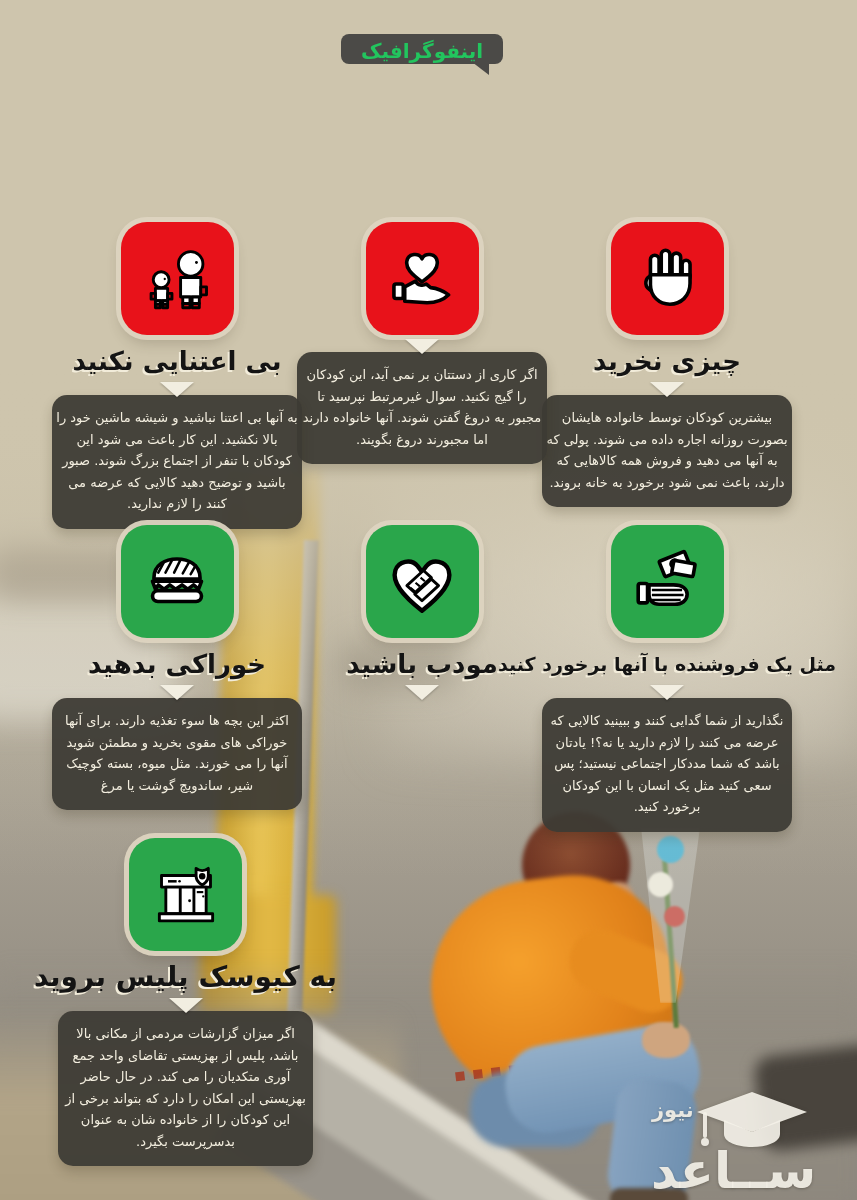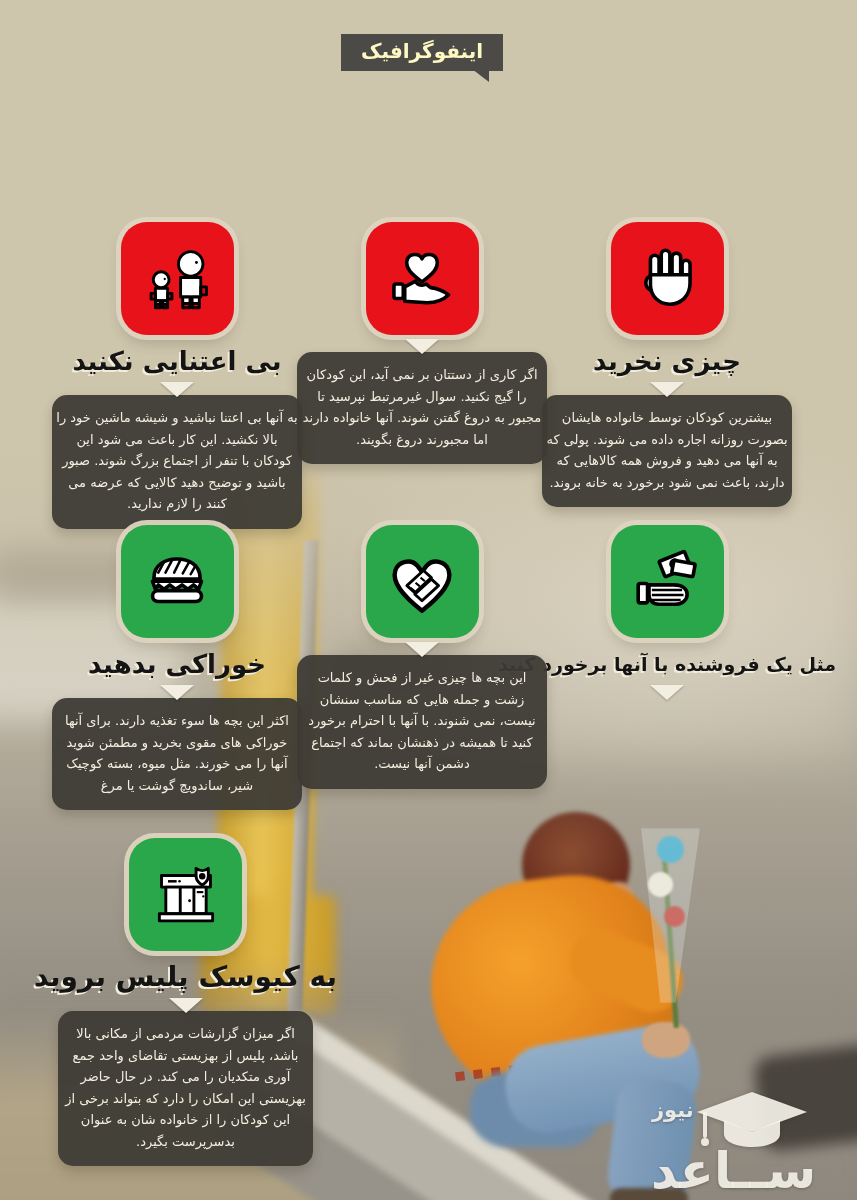--- a/index.html
+++ b/index.html
@@ -38,21 +38,21 @@
   .stem{left:668px;top:860px;width:5px;height:168px;background:#5d7b3c;transform:rotate(-4deg);filter:blur(1px);}
   .bloom-blue{left:657px;top:836px;width:27px;height:27px;background:#2fa6c9;border-radius:50%;filter:blur(1px);}
   .bloom-white{left:648px;top:872px;width:25px;height:25px;background:#ece6d4;border-radius:50%;filter:blur(1px);}
   .bloom-red{left:664px;top:906px;width:21px;height:21px;background:#bf3a2e;border-radius:50%;filter:blur(1px);}
   .cellophane{left:636px;top:828px;width:64px;height:175px;background:rgba(238,243,243,.28);clip-path:polygon(8% 0,100% 0,62% 100%,38% 100%);filter:blur(1px);}
   
   #beige-fade{position:absolute;inset:0;z-index:1;pointer-events:none;
     background:linear-gradient(180deg,#cec5ad 0px,#cec5ad 360px,rgba(206,197,173,.92) 455px,rgba(206,197,173,.55) 565px,rgba(206,197,173,.28) 665px,rgba(206,197,173,.1) 770px,rgba(206,197,173,0) 880px);}
   
   #content{position:absolute;inset:0;z-index:3;}
-  .badge{position:absolute;left:341px;top:34px;background:#4b4a47;color:#fef9c3;font-size:20px;font-weight:bold;padding:5px 20px 8px;border-radius:0;}
+  .badge{position:absolute;left:341px;top:34px;background:#4b4a47;color:#22c55e;font-size:20px;font-weight:bold;padding:5px 20px 1px;border-radius:8px;}
   .badge::after{content:"";position:absolute;right:14px;bottom:-11px;width:0;height:0;border-left:17px solid transparent;border-top:13px solid #4b4a47;}
   .main-title{position:absolute;left:215px;top:70px;width:560px;text-align:center;font-size:45px;font-weight:800;color:#141414;line-height:58px;text-shadow:-3px 3px 0 #f2ecda;letter-spacing:-1px;}
   .card{position:absolute;width:250px;display:flex;flex-direction:column;align-items:center;}
   .icon-tile{width:113px;height:113px;border-radius:26px;display:flex;align-items:center;justify-content:center;box-shadow:0 0 0 5px rgba(221,212,192,.95),0 8px 14px rgba(60,50,30,.22);}
   .icon-tile.red{background:#e8121a;}
   .icon-tile.green{background:#2aa64b;}
   .card-title{margin-top:9px;font-size:26px;font-weight:800;color:#141414;text-shadow:-2px 2px 0 #f2ecda;white-space:nowrap;line-height:34px;}
   .pointer{width:0;height:0;border-left:17px solid transparent;border-right:17px solid transparent;border-top:15px solid #f2eee1;margin-top:4px;position:relative;z-index:2;filter:drop-shadow(0 1px 1px rgba(0,0,0,.25));}
   .bubble-box{margin-top:-2px;background:rgba(61,58,52,.94);border-radius:15px;padding:12px 4px 14px;color:#f3eedf;font-size:13px;line-height:21.5px;text-align:center;width:100%;box-sizing:border-box;box-shadow:0 6px 12px rgba(50,40,20,.22);}
   .card1{left:542px;top:222px;}
@@ -195,35 +195,36 @@
                 <rect x="58" y="22" width="30" height="18" rx="2"></rect>
               </g>
             <rect x="10" y="52" width="13" height="27" rx="3"></rect>
             <path d="M25 54 h34 c13 0 19 6 19 13 c0 9 -8 14 -17 14 h-22 c-9 0 -14 -6 -14 -13 z"></path>
             <path d="M29 61 h42 M29 68 h44 M29 75 h40" fill="none" stroke-width="3.5"></path>
           </g>
         </svg>
       </div>
       <div class="card-title">مثل یک فروشنده با آنها برخورد کنید</div>
       <div class="pointer"></div>
+      <div class="bubble-box">نگذارید از شما گدایی کنند و ببینید کالایی که عرضه می کنند را لازم دارید یا نه؟! یادتان باشد که شما مددکار اجتماعی نیستید؛ پس سعی کنید مثل یک انسان با این کودکان برخورد کنید.</div>
     </div>
 
     <div class="card card5">
       <div class="icon-tile green">
         <svg width="72" height="72" viewBox="0 0 100 100">
           <g stroke="#000" stroke-linejoin="round">
             <path d="M50 90 C22 68 8 50 13 34 c4 -13 22 -17 31 -6 l6 8 6 -8 c9 -11 27 -7 31 6 c5 16 -9 34 -37 56 z" fill="#fff" stroke-width="6"></path>
             <path d="M29 55 L52 34 l11 10 -23 21 z" fill="#fff" stroke-width="4"></path>
             <path d="M40 67 L63 46 l10 9 -23 21 z" fill="#fff" stroke-width="4"></path>
             <path d="M34 58 l6 5 M41 51 l6 5 M48 44 l6 5" stroke-width="3" fill="none"></path>
           </g>
         </svg>
       </div>
-      <div class="pointer"></div>
-      <div class="bubble-box">این بچه ها چیزی غیر از فحش و کلمات زشت و جمله هایی که مناسب سنشان نیست، نمی شنوند. با آنها با احترام برخورد کنید تا همیشه در ذهنشان بماند که اجتماع دشمن آنها نیست.</div>
+      <div class="card-title">مودب باشید</div>
+      <div class="pointer"></div>
     </div>
 
     <div class="card card6">
       <div class="icon-tile green">
         <svg width="72" height="72" viewBox="0 0 100 100">
           <g fill="#fff" stroke="#000" stroke-width="5" stroke-linejoin="round" stroke-linecap="round">
             <path d="M18 44 c0 -18 16 -26 32 -26 s32 8 32 26 v2 h-64 z"></path>
             <path d="M31 24 l-7 13 M43 20 l-9 17 M55 19 l-9 18 M67 22 l-9 16 M76 27 l-7 12" stroke-width="3.5" fill="none"></path>
             <path d="M16 49 h68 l-4 11 -7 -6 -8 6 -8 -6 -9 6 -8 -6 -8 6 -8 -6 -4 6 z"></path>
             <rect x="16" y="62" width="68" height="15" rx="7.5"></rect>

